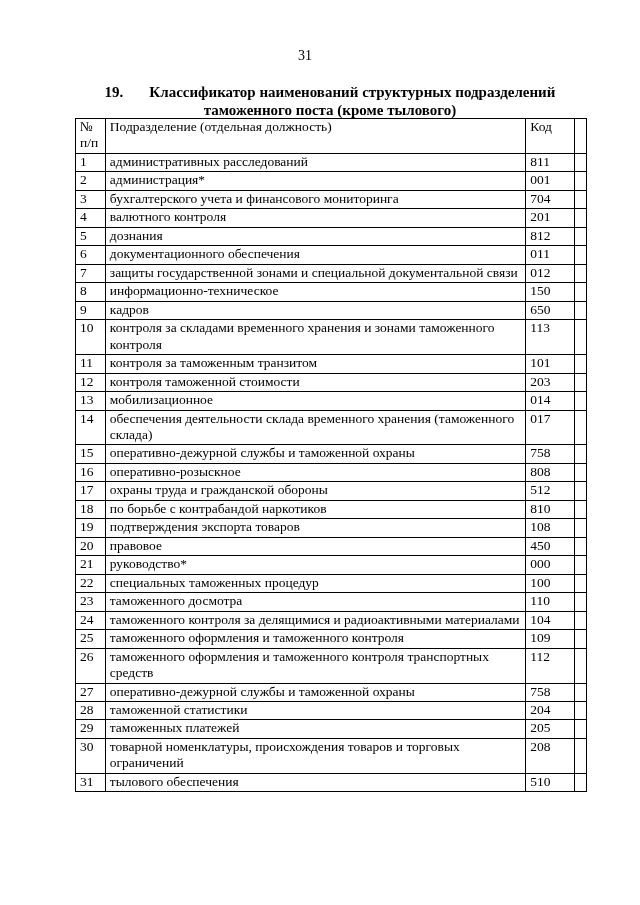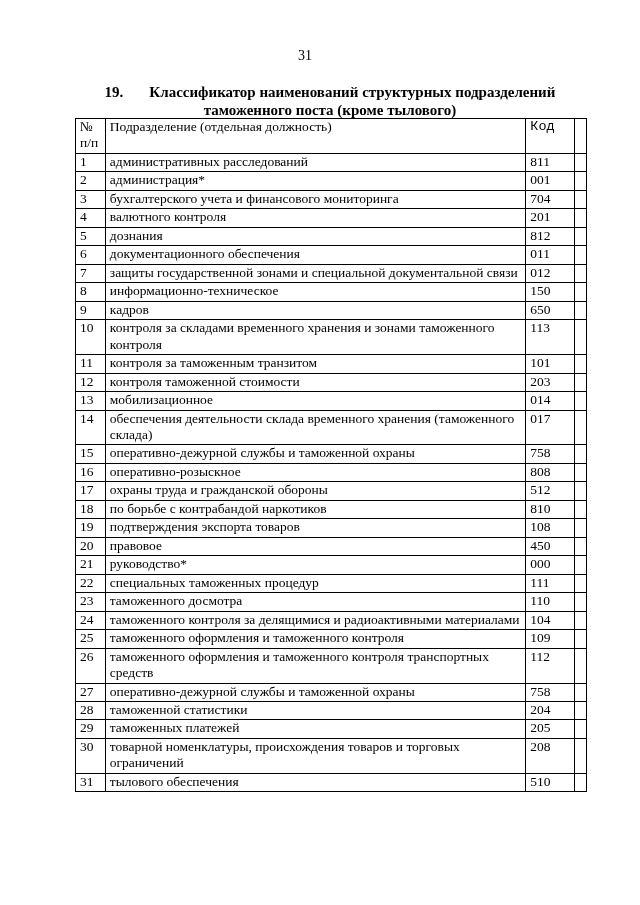--- a/index.html
+++ b/index.html
@@ -46,21 +46,21 @@
     font-weight:normal;
     text-align:left;
     overflow:hidden;
   }
   col.c-num{width:28px;}
   col.c-name{width:395px;}
   col.c-code{width:46px;}
   col.c-extra{width:11px;}
   th.h-num{text-align:left;font-weight:normal;}
   th.h-name{text-align:center;font-weight:bold;margin-left:36px;}
-  th.h-code{text-align:center;font-weight:bold;font-family:Liberation Mono, monospace;}
+  th.h-code{text-align:center;font-weight:bold;}
   td.cell-num{text-align:left;}
   td.cell-code{text-align:center;margin-left:25px;}
   td.cell-extra{padding:0;}
 </style>
 </head>
 <body>
 
 <div class="page">
 
   <div class="page-number">31</div>
@@ -211,21 +211,21 @@
         </tr>
         <tr>
           <td class="cell-num">21</td>
           <td class="cell-name">руководство*</td>
           <td class="cell-code">000</td>
           <td class="cell-extra"></td>
         </tr>
         <tr>
           <td class="cell-num">22</td>
           <td class="cell-name">специальных таможенных процедур</td>
-          <td class="cell-code">111</td>
+          <td class="cell-code">100</td>
           <td class="cell-extra"></td>
         </tr>
         <tr>
           <td class="cell-num">23</td>
           <td class="cell-name">таможенного досмотра</td>
           <td class="cell-code">110</td>
           <td class="cell-extra"></td>
         </tr>
         <tr>
           <td class="cell-num">24</td>

